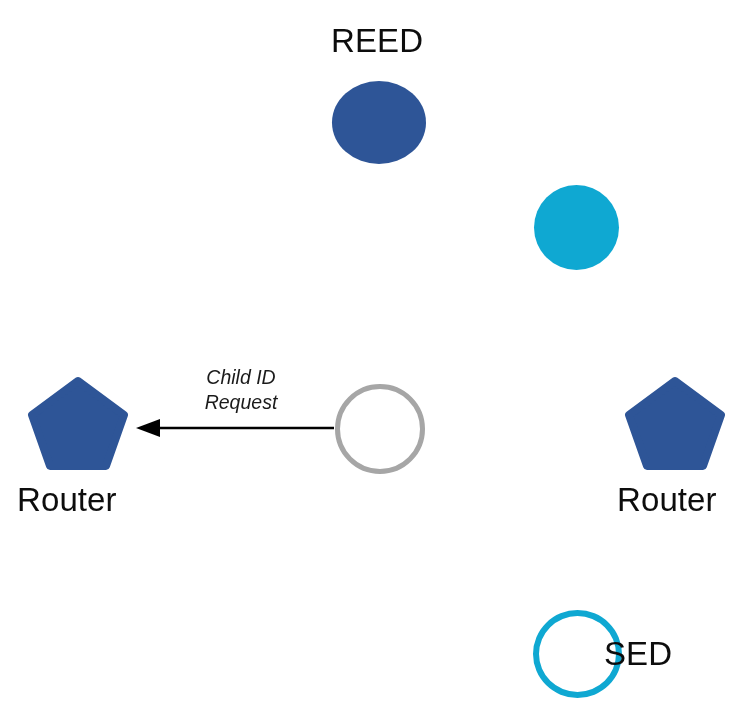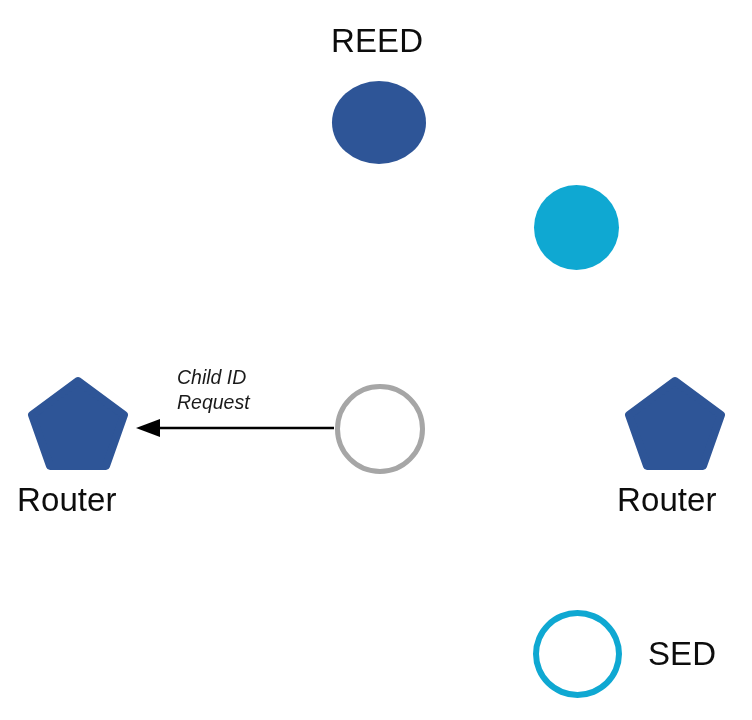--- a/index.html
+++ b/index.html
@@ -41,20 +41,21 @@
     box-sizing: border-box;
     background: transparent;
   }
   .edge-label {
     position: absolute;
     font-family: "Liberation Sans", sans-serif;
     font-style: italic;
     font-size: 19.5px;
     color: #1a1a1a;
     line-height: 1.27;
+    text-align: center;
     white-space: pre-line;
   }
   svg.overlay {
     position: absolute;
     left: 0;
     top: 0;
     width: 752px;
     height: 720px;
     overflow: visible;
   }
@@ -85,15 +86,15 @@
 
   <div class="node-label" style="left:617px; top:483px;">Router</div>
 
   <div class="shape circle-outline" style="left:335px; top:384px; width:90px; height:90px; border:5px solid #a6a6a6;"></div>
 
   <div class="edge-label" style="left:177px; top:365px; width:128px;">Child ID
 Request</div>
 
   <div class="shape circle-outline" style="left:533px; top:610px; width:89px; height:88px; border:6px solid #0fa8d2;"></div>
 
-  <div class="node-label" style="left:648px; top:637px;">SED</div>
+  <div class="node-label" style="left:604px; top:637px;">SED</div>
 
 </div>
 
 </body></html>

